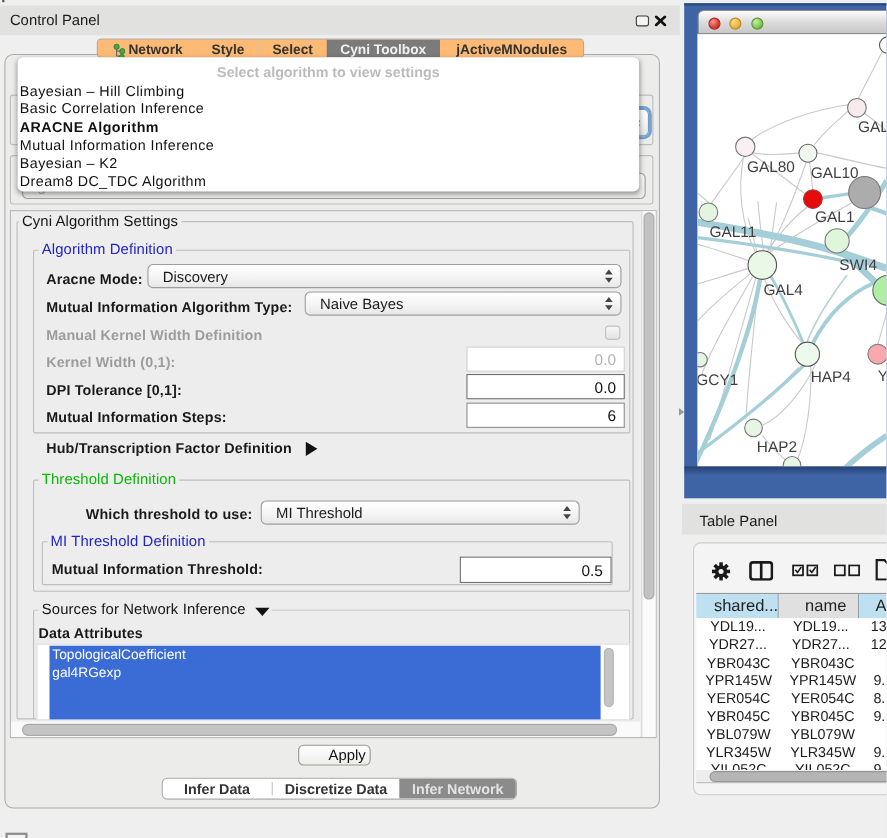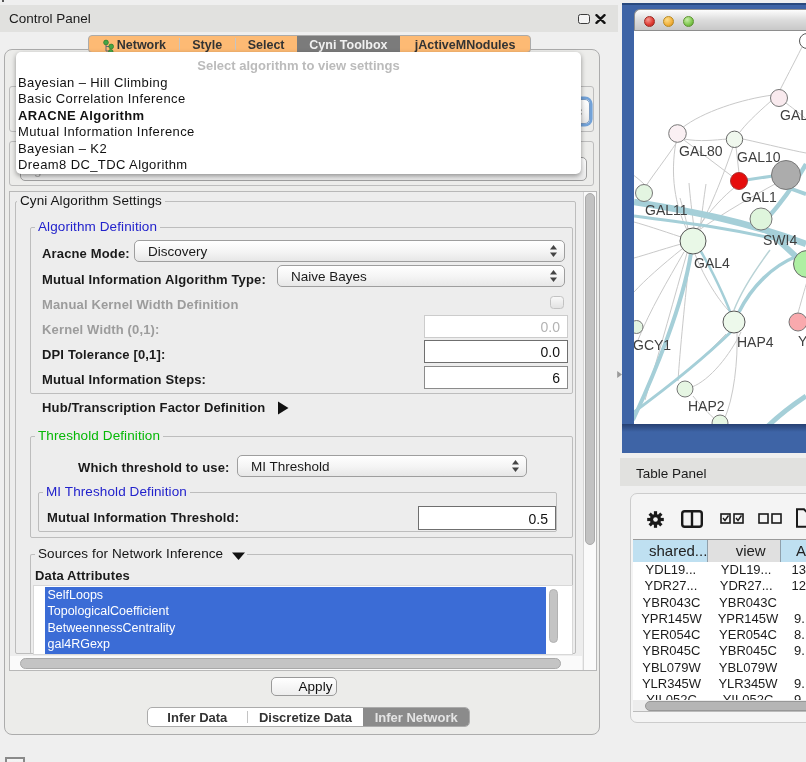--- a/index.html
+++ b/index.html
@@ -137,23 +137,21 @@
   <div class="abs" style="left:30px;top:554px;width:543px;height:100px;border:1px solid #bdbdbd;border-radius:2px;border-bottom:none;"></div>
   <div class="grouplbl" style="left:35px;top:547px;padding-right:24px;">Sources for Network Inference</div>
   <svg class="abs" style="left:231px;top:551px;" width="15" height="10" viewBox="0 0 15 10">
     <path d="M1 1.5 L14 1.5 L7.5 9 Z" fill="#111"></path>
   </svg>
 
   <div class="blbl" style="left:35px;top:569px;">Data Attributes</div>
 
   <div class="abs" style="left:33px;top:585px;width:540px;height:70px;background:#ffffff;border:1px solid #d8d8d8;"></div>
   <div class="abs" style="left:45px;top:587px;width:501px;height:67px;background:#3b6cd6;overflow:hidden;">
-    <div style="font-size:12.5px;color:#fff;padding-left:2.5px;height:16.3px;line-height:16.3px;">SelfLoops</div>
     <div style="font-size:12.5px;color:#fff;padding-left:2.5px;height:16.3px;line-height:16.3px;">TopologicalCoefficient</div>
-    <div style="font-size:12.5px;color:#fff;padding-left:2.5px;height:16.3px;line-height:16.3px;">BetweennessCentrality</div>
     <div style="font-size:12.5px;color:#fff;padding-left:2.5px;height:16.3px;line-height:16.3px;">gal4RGexp</div>
   </div>
   <div class="abs" style="left:549px;top:589px;width:9px;height:54px;background:#c4c4c4;border-radius:4.5px;border:1px solid #b2b2b2;"></div>
 
   <div class="abs" style="left:10px;top:656px;width:572px;height:14px;background:#fafafa;"></div>
   <div class="abs" style="left:20px;top:657.5px;width:541px;height:11.5px;background:#c4c4c4;border:1px solid #a9a9a9;border-radius:5.5px;"></div>
 
   <div class="abs" style="left:271px;top:677px;width:66px;height:19px;border:1px solid #9a9a9a;border-radius:5px;background:linear-gradient(#ffffff,#ededed);display:flex;align-items:center;justify-content:center;font-size:13.5px;color:#111;padding-left:23px;">Apply</div>
 
   <div id="btabs" class="abs" style="left:147px;top:707px;width:323px;height:20px;border:1px solid #ababab;border-radius:5px;background:#fff;display:flex;overflow:hidden;">
@@ -295,21 +293,21 @@
   <svg class="abs" style="left:758px;top:513px;" width="24" height="12" viewBox="0 0 24 12">
     <rect x="1" y="1" width="9" height="9" fill="none" stroke="#1a1a1a" stroke-width="1.6"></rect>
     <rect x="14" y="1" width="9" height="9" fill="none" stroke="#1a1a1a" stroke-width="1.6"></rect>
   </svg>
   <svg class="abs" style="left:795px;top:508px;" width="14" height="20" viewBox="0 0 14 20">
     <path d="M2 1.2 L9 1.2 L13 5.5 L13 18.8 L2 18.8 Z" fill="none" stroke="#1a1a1a" stroke-width="2"></path>
   </svg>
 
   <div class="abs" style="left:633px;top:539px;width:173px;height:23px;display:flex;font-size:15px;color:#222;border-top:1px solid #9a9a9a;">
     <div style="width:76px;text-align:center;line-height:22px;border-right:1px solid #90a0ab;background:#bfe0f1;padding-left:16px;">shared...</div>
-    <div style="width:75px;text-align:center;line-height:22px;border-right:1px solid #90a0ab;background:#e0e0e0;padding-left:13px;">view</div>
+    <div style="width:75px;text-align:center;line-height:22px;border-right:1px solid #90a0ab;background:#e0e0e0;padding-left:13px;">name</div>
     <div style="flex:1;text-align:left;padding-left:15px;line-height:22px;background:#bfe0f1;">A</div>
   </div>
   <div class="abs" style="left:633px;top:562px;width:173px;height:138px;background:#ffffff;overflow:hidden;font-size:13px;color:#1c1c1c;">
     <div style="display:flex;height:16.3px;line-height:16.3px;">
         <div style="width:77px;text-align:center;">YDL19...</div>
         <div style="width:76px;text-align:center;">YDL19...</div>
         <div style="padding-left:8px;">13</div>
       </div>
     <div style="display:flex;height:16.3px;line-height:16.3px;">
         <div style="width:77px;text-align:center;">YDR27...</div>

